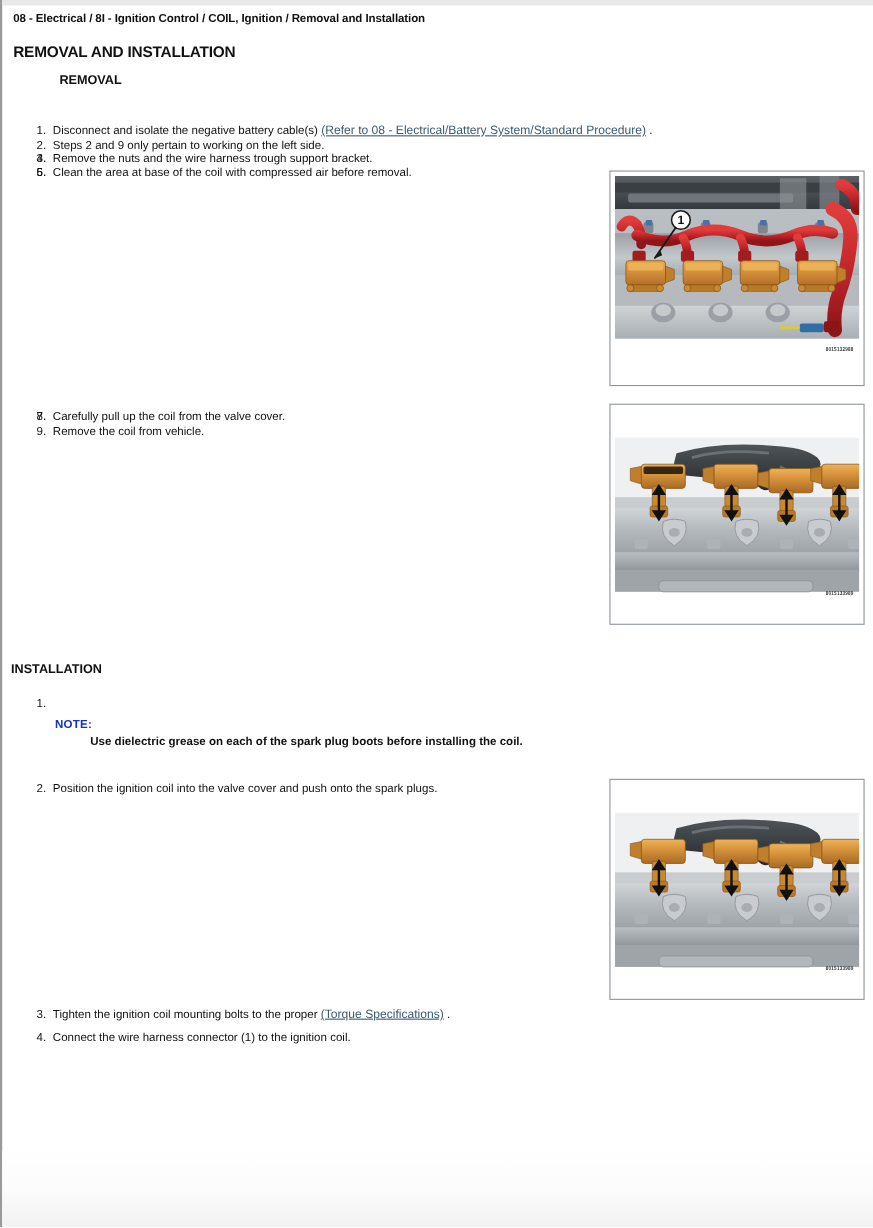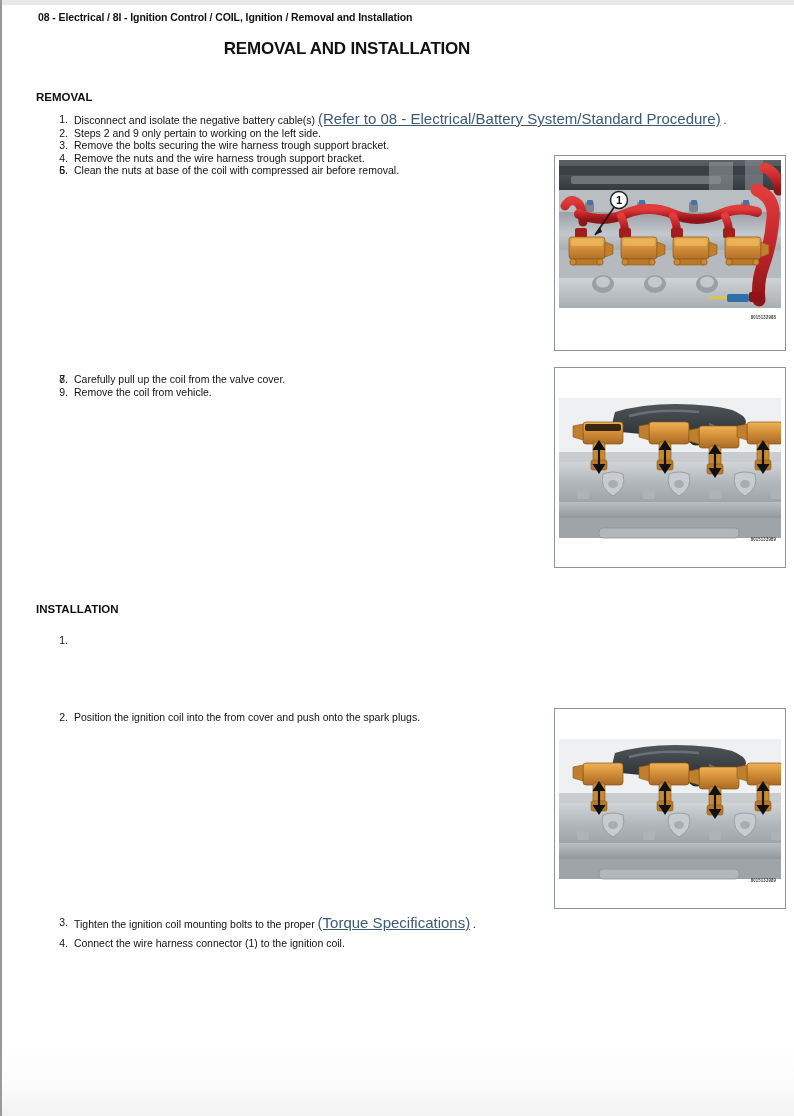--- a/index.html
+++ b/index.html
@@ -45,48 +45,46 @@
     width: 792px;
     height: 70px;
     background: linear-gradient(to bottom, #ffffff 0%, #fbfbfb 55%, #f2f2f2 100%);
   }
 
   .content {
     position: absolute;
     left: 2px;
     top: 5px;
     width: 628px;
-    margin-left: 26px;
   }
 
   .breadcrumb {
     margin: 6px 0 0 10px;
     font-size: 10.5px;
     font-weight: bold;
     letter-spacing: -0.1px;
     color: #111111;
   }
 
   h1.page-title {
     margin: 16px 0 0 10px;
-    font-size: 17px;
+    font-size: 14px;
     font-weight: bold;
     letter-spacing: -0.2px;
     color: #111111;
-    text-align: center;
   }
 
   h2.section-title {
     margin: 0 0 0 8px;
     font-size: 11.5px;
     font-weight: bold;
     color: #111111;
   }
 
-  .sec-removal { position: absolute; left: 0; top: 86px; }
+  .sec-removal { position: absolute; left: 0; top: 62px; padding-left: 44px; }
   .sec-install { position: absolute; left: 0; top: 598px; }
 
   ol.steps {
     margin: 0;
     padding: 0;
     list-style: none;
   }
   ol.steps li {
     position: relative;
     font-size: 10.5px;
@@ -120,21 +118,21 @@
     width: 20px;
     text-align: right;
   }
   .i-step-1 { top: 629px; }
   .i-step-2 { top: 706px; }
   .i-step-3 { top: 911px; }
   .i-step-4 { top: 932px; }
 
   a.xref {
     color: #3c5a74;
-    font-size: 15px;
+    font-size: 11px;
   }
 
   .note-box {
     position: absolute;
     left: 48px;
     top: 648px;
     width: 500px;
   }
   .note-label {
     color: #1530c8;
@@ -206,30 +204,30 @@
     </div>
 
     <ol class="steps steps-block-1">
       <li>
         <span class="num">1.</span><span>Disconnect and isolate the negative battery cable(s) </span><a class="xref" href="#">(Refer to 08 - Electrical/Battery System/Standard Procedure)</a><span> .</span>
       </li>
       <li>
         <span class="num">2.</span><span>Steps 2 and 9 only pertain to working on the left side.</span>
       </li>
       <li>
-        <span class="num">3.</span><span>Remove the bolts securing the wire harness trough support bracket.</span>
+        <span class="num">3.</span>
       </li>
       <li>
         <span class="num">4.</span><span>Remove the nuts and the wire harness trough support bracket.</span>
       </li>
       <li>
         <span class="num">5.</span>
       </li>
       <li>
-        <span class="num">6.</span><span>Clean the nuts at base of the coil with compressed air before removal.</span>
+        <span class="num">6.</span><span>Clean the area at base of the coil with compressed air before removal.</span>
       </li>
     </ol>
 
     <ol class="steps steps-block-2">
       <li>
         <span class="num">7.</span>
       </li>
       <li>
         <span class="num">8.</span><span>Carefully pull up the coil from the valve cover.</span>
       </li>
@@ -239,23 +237,27 @@
     </ol>
 
     <div class="sec-install">
       <h2 class="section-title">INSTALLATION</h2>
     </div>
 
     <div class="install-step i-step-1">
       <span class="num">1.</span>
     </div>
 
+    <div class="note-box">
+      <div class="note-label">NOTE:</div>
+      <div class="note-text">Use dielectric grease on each of the spark plug boots before installing the coil.</div>
+    </div>
 
     <div class="install-step i-step-2">
-      <span class="num">2.</span><span>Position the ignition coil into the from cover and push onto the spark plugs.</span>
+      <span class="num">2.</span><span>Position the ignition coil into the valve cover and push onto the spark plugs.</span>
     </div>
 
     <div class="install-step i-step-3">
       <span class="num">3.</span><span>Tighten the ignition coil mounting bolts to the proper </span><a class="xref" href="#">(Torque Specifications)</a><span> .</span>
     </div>
 
     <div class="install-step i-step-4">
       <span class="num">4.</span><span>Connect the wire harness connector (1) to the ignition coil.</span>
     </div>
 

